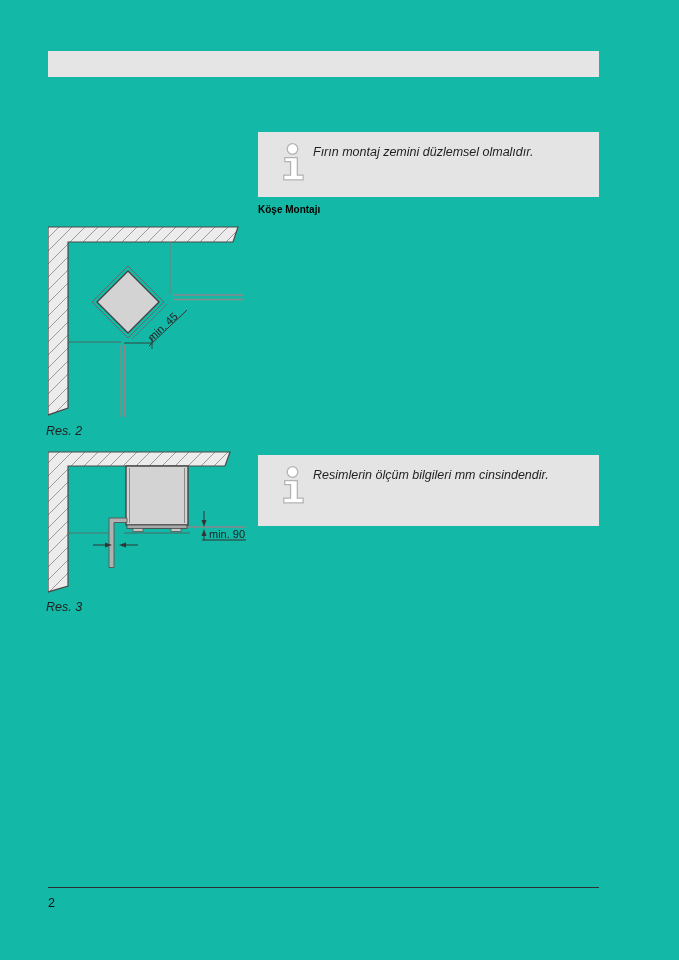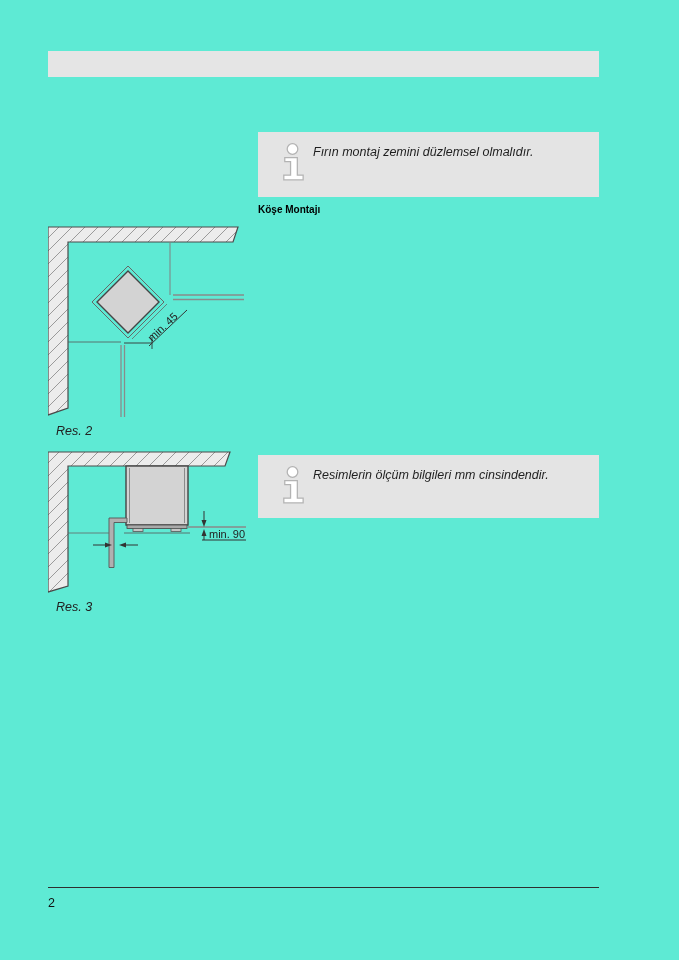--- a/index.html
+++ b/index.html
@@ -1,43 +1,43 @@
 <!DOCTYPE html>
 <html><head>
 <meta charset="utf-8">
 <style>
   html,body { margin:0; padding:0; background:#ffffff; }
   .page {
-    position:relative; width:679px; height:960px; background:#5eead4;
+    position:relative; width:679px; height:960px; background:#14b8a6;
     font-family:"Liberation Sans", sans-serif; color:#1a1a1a; overflow:hidden;
   }
   .header-bar {
     position:absolute; left:48px; top:51px; width:551px; height:26px;
     background:#e5e5e5;
   }
   .info-box {
     position:absolute; left:258px; width:341px; background:#e4e4e4;
   }
   .info-box.box1 { top:132px; height:65px; }
-  .info-box.box2 { top:455px; height:63px; }
+  .info-box.box2 { top:455px; height:71px; }
   .info-icon { position:absolute; left:20px; top:10px; width:29px; height:45px; }
   .info-text {
     position:absolute; left:55px; top:12px; right:10px;
     font-style:italic; font-size:12.5px; line-height:1.3; color:#1f1f1f;
   }
   .heading {
     position:absolute; left:258px; top:204px; margin:0;
     font-size:10px; font-weight:bold; color:#000;
   }
   .fig { position:absolute; }
   .fig.fig1 { left:48px; top:225px; }
   .fig.fig2 { left:48px; top:450px; }
   .fig text { font-family:"Liberation Sans", sans-serif; font-size:11px; fill:#222; }
   .caption {
-    position:absolute; left:56px; font-style:italic; font-size:12.5px; color:#222;
+    position:absolute; left:46px; font-style:italic; font-size:12.5px; color:#222;
   }
   .caption.cap1 { top:424px; }
   .caption.cap2 { top:600px; }
   .footer-rule {
     position:absolute; left:48px; top:887px; width:551px; height:0;
     border-top:1.5px solid #2f2f2f;
   }
   .page-number {
     position:absolute; left:48px; top:896px; font-size:12.5px; color:#111;
   }

